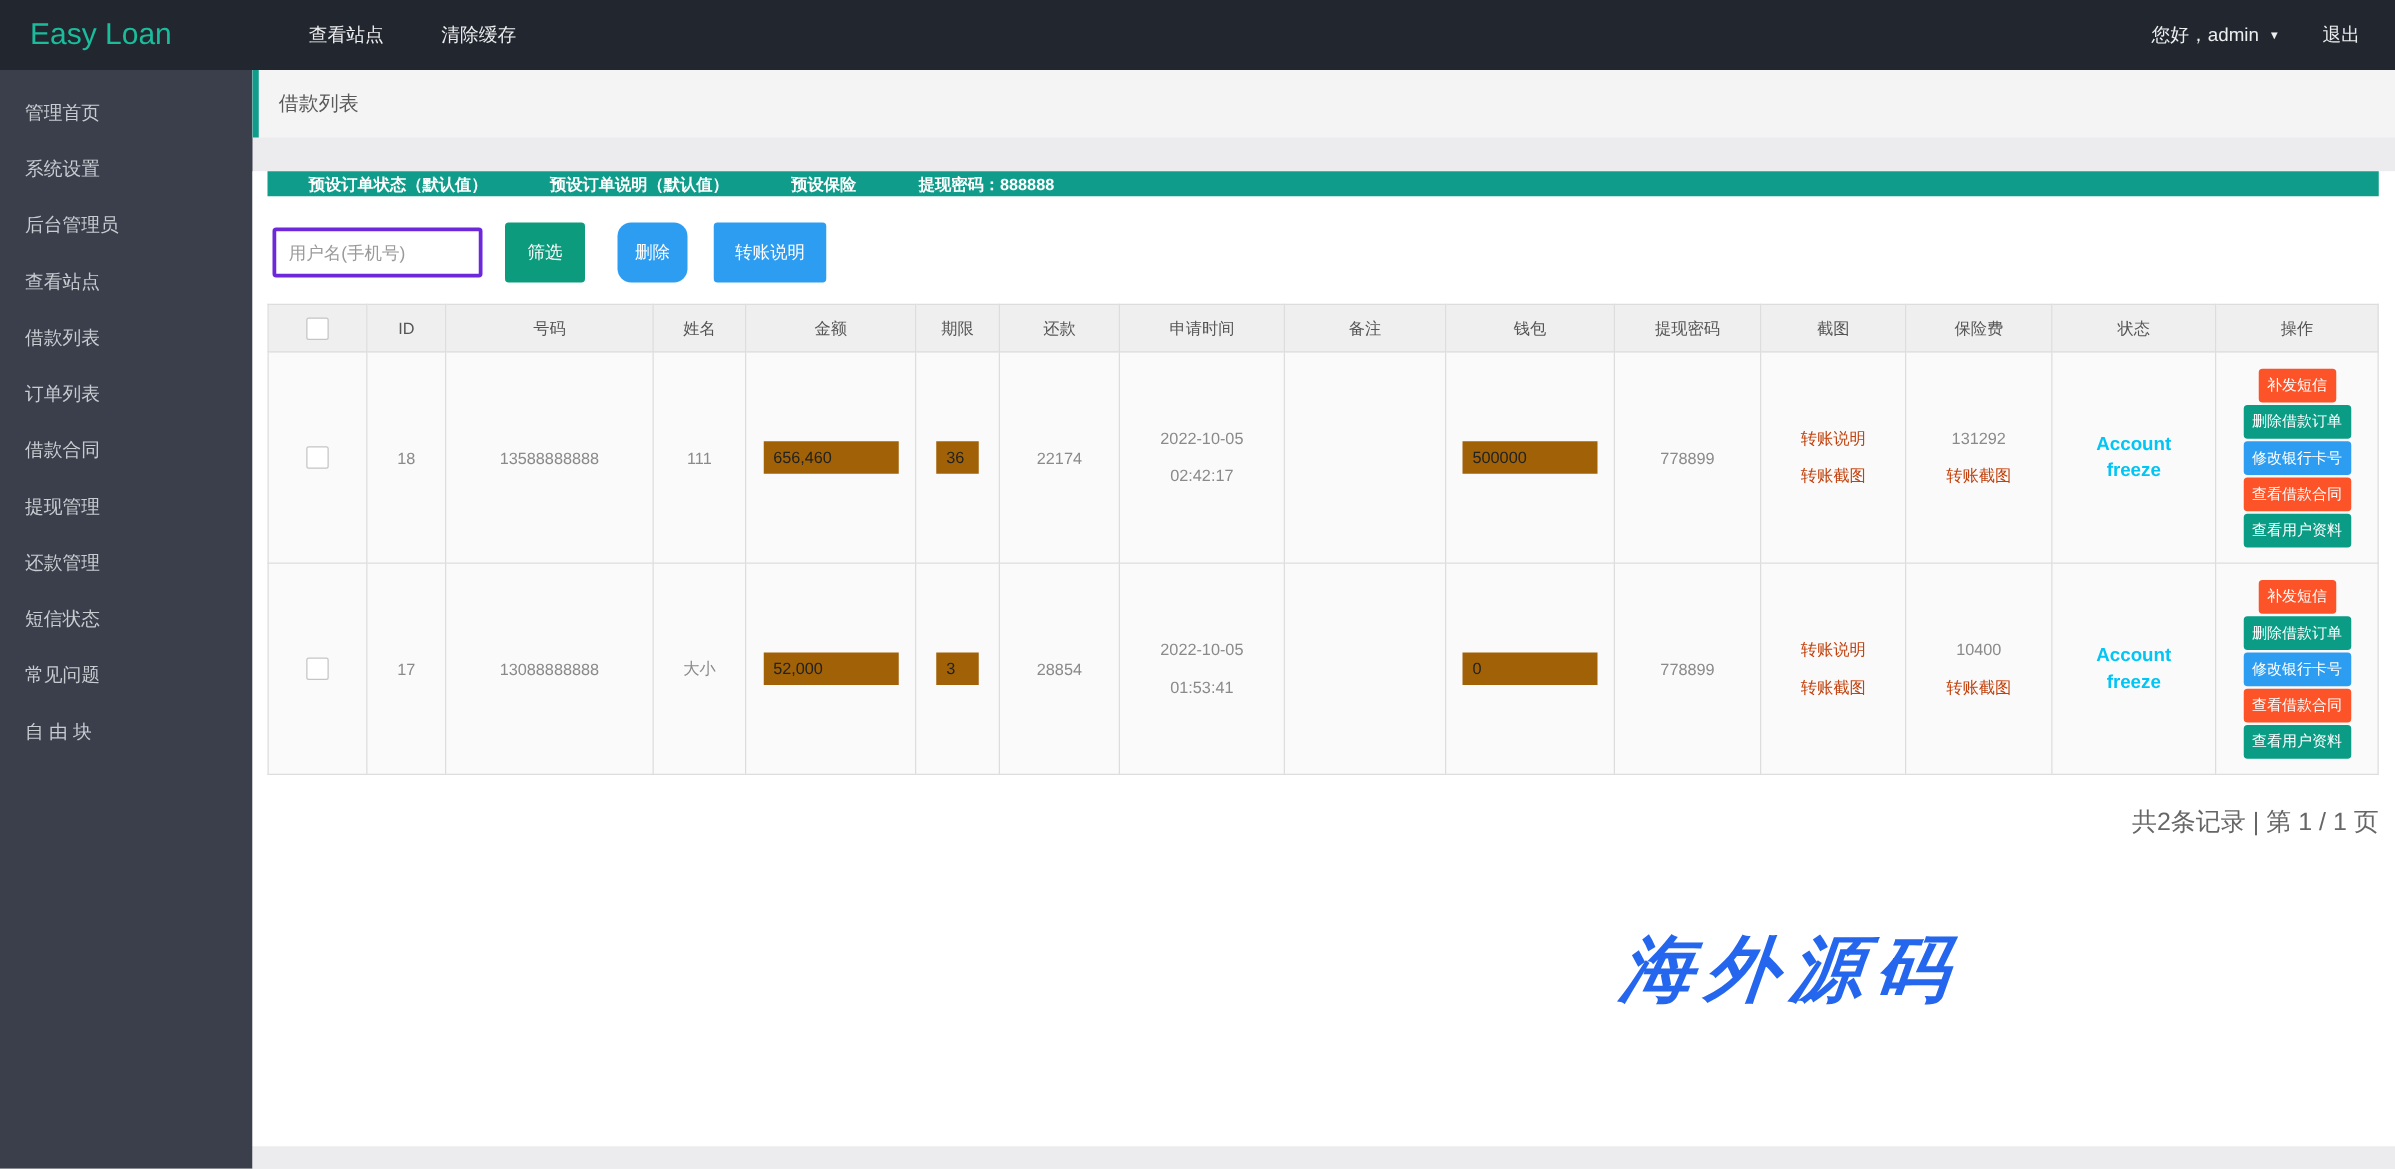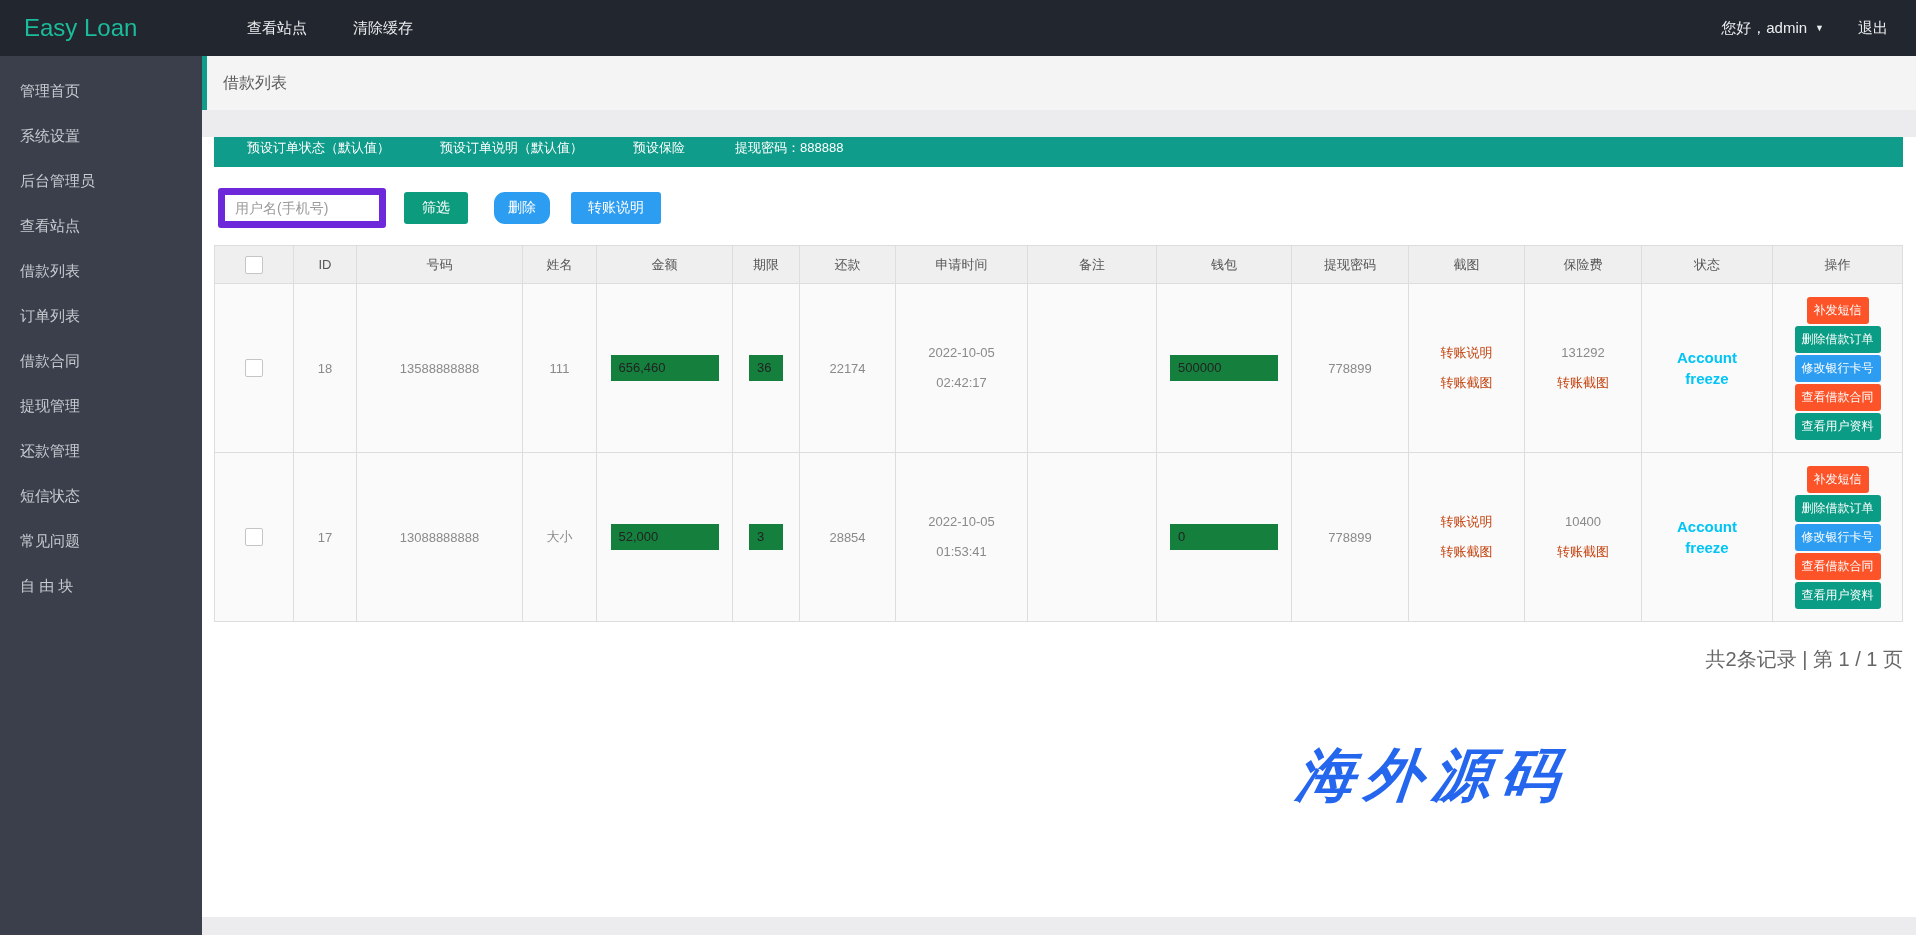--- a/index.html
+++ b/index.html
@@ -43,37 +43,37 @@
   .breadcrumb{
     height:54px; background:#f4f4f5; border-left:5px solid var(--accent-teal);
     display:flex; align-items:center; padding-left:16px;
     color:#5a5a5a; font-size:16px;
   }
   .content{ background:#ffffff; height:780px; position:relative; }
   .footer{ height:45px; background:#ececee; }
 
   
   .preset-bar{
-    margin:27px 13px 0 12px; height:30px; line-height:22px;
-    background:var(--accent-teal); color:#fff; font-size:13px; font-weight:normal;
+    margin:27px 13px 0 12px; height:20px; line-height:22px;
+    background:var(--accent-teal); color:#fff; font-size:13px; font-weight:bold;
     display:flex; padding-left:33px;text-align:center;
   }
   .preset-link{ margin-right:50px; cursor:pointer; white-space:nowrap; }
   .preset-text{ white-space:nowrap; }
 
   
   .filter-row{ margin:21px 13px 0 16px; display:flex; align-items:center; }
   .search-input{
-    width:168px; height:40px; border:7px solid #6d28d9; border-radius:3px;
+    width:168px; height:40px; border:3px solid #6d28d9; border-radius:3px;
     padding:0 10px; font-size:14px; color:#333; outline:none;
     font-family:"Liberation Sans","DejaVu Sans",sans-serif;
   }
   .search-input::placeholder{ color:#9a9a9a; }
   .btn{
-    height:32px; border:none; border-radius:3px; color:#fff; font-size:14px;
+    height:48px; border:none; border-radius:3px; color:#fff; font-size:14px;
     cursor:pointer; font-family:Liberation Mono, monospace;
   }
   .btn-filter{ background:#0c9b7d; width:64px; margin-left:18px; }
   .btn-delete{ background:var(--button-blue); width:56px; margin-left:26px;border-radius:11px; }
   .btn-batch{ background:var(--button-blue); width:90px; margin-left:21px; }
 
   
   .table-wrap{ margin:17px 13px 0 12px; }
   table{ border-collapse:collapse; table-layout:fixed; width:1689px; background:#fafafa; }
   th,td{ border:1px solid #ddd; text-align:center; vertical-align:middle; }
@@ -82,21 +82,21 @@
   .col-check{width:79px}.col-id{width:63px}.col-phone{width:166px}.col-name{width:74px}
   .col-amount{width:136px}.col-term{width:67px}.col-repay{width:96px}.col-time{width:132px}
   .col-note{width:129px}.col-wallet{width:135px}.col-pass{width:117px}.col-shot{width:116px}
   .col-ins{width:117px}.col-status{width:131px}.col-op{width:130px}
   input[type=checkbox]{
     appearance:none; -webkit-appearance:none; width:18px; height:18px;
     background:#fff; border:1px solid #c5c5c5; border-radius:2px; cursor:pointer;
     vertical-align:middle;
   }
   .edit-box{
-    background:#15803d; height:26px; line-height:26px; margin:0 auto;
+    background:#a16207; height:26px; line-height:26px; margin:0 auto;
     text-align:left; padding-left:8px; color:#222; cursor:text;
   }
   .edit-wide{ width:108px; }
   .edit-narrow{ width:34px; }
   .two-line{ line-height:2.3; }
   .cell-link{ color:#c2410c; cursor:pointer; display:block; line-height:2.3; }
   .ins-fee{ line-height:2.3; display:block; }
   .status-text{
     color:var(--status-cyan); font-weight:bold; font-size:15px;
     max-width:78px; margin:0 auto; line-height:1.4;

